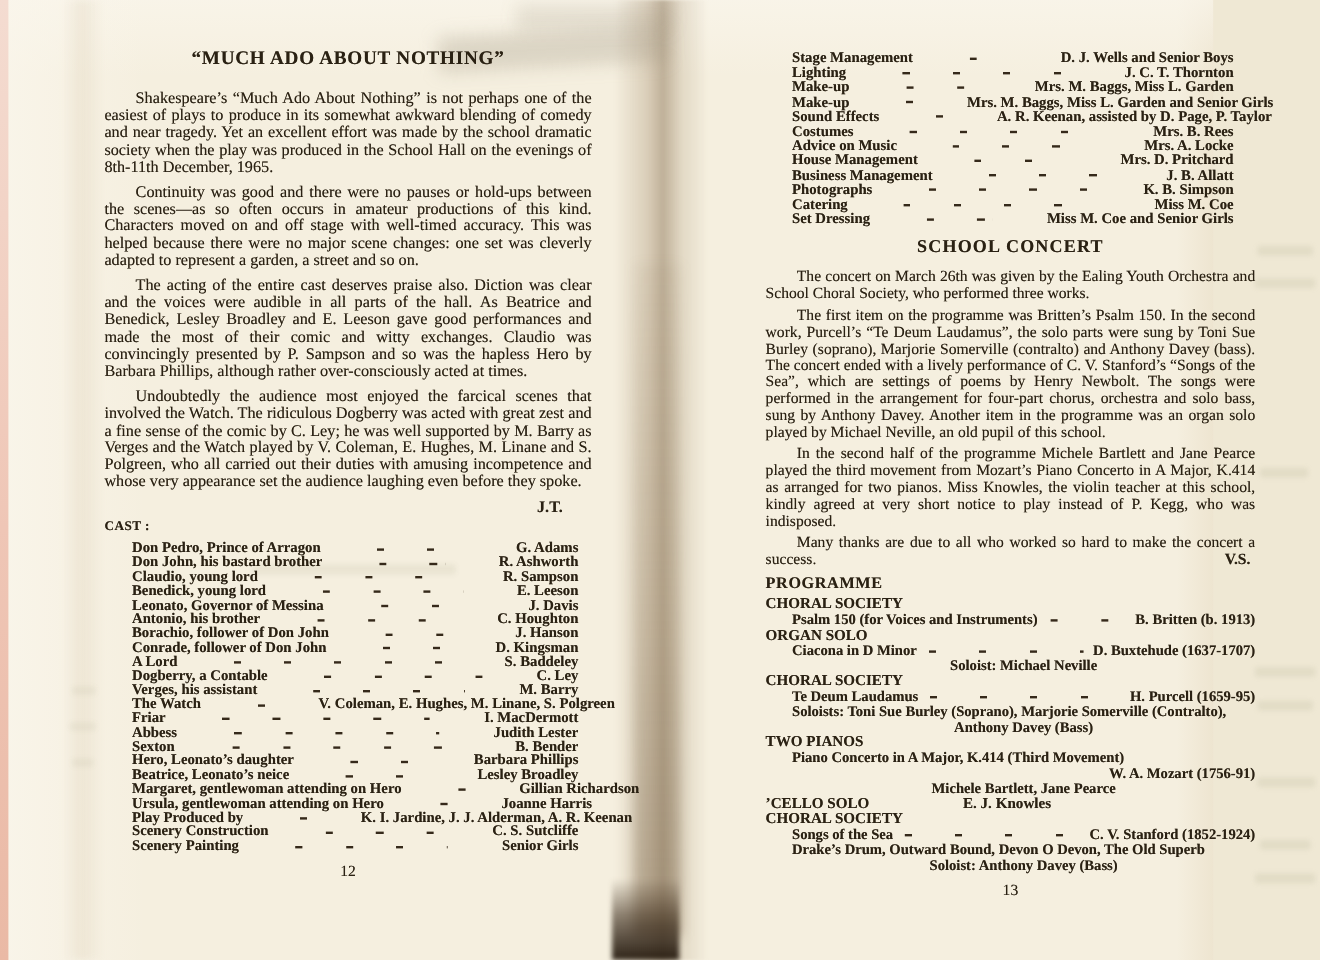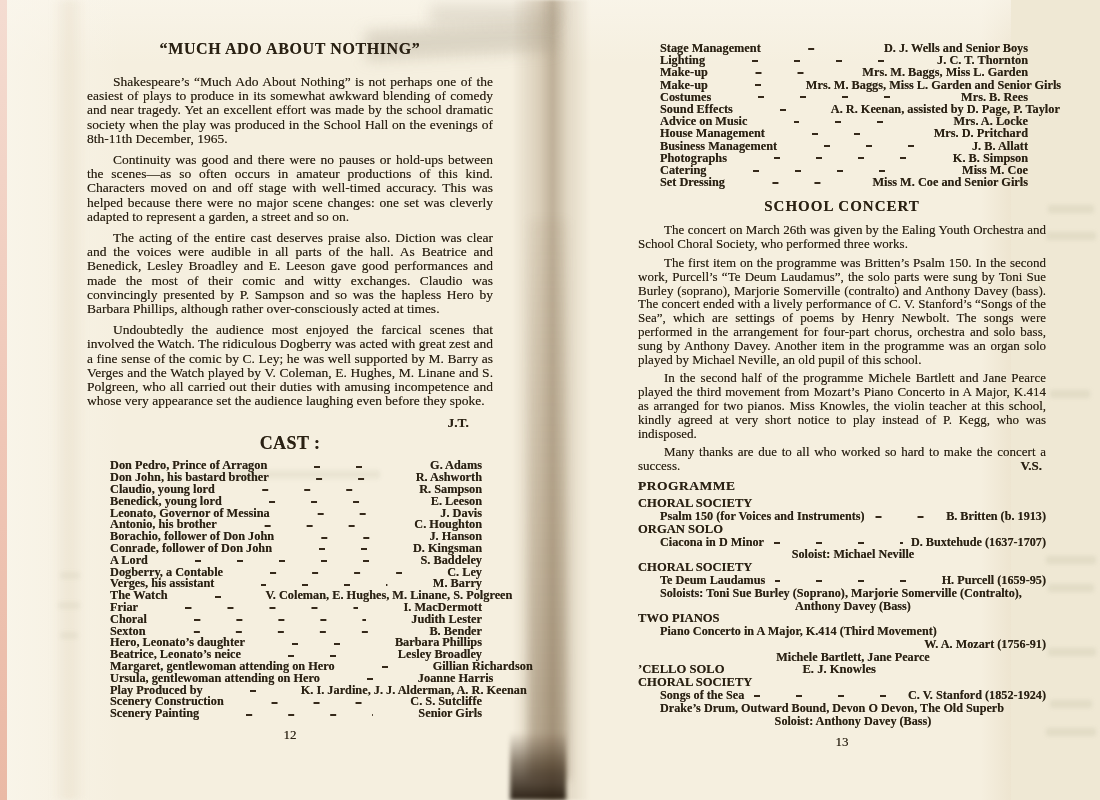--- a/index.html
+++ b/index.html
@@ -43,21 +43,21 @@
     margin: 10px 0 17px; font-size: 16px; font-weight: bold;
     text-align: center; letter-spacing: .6px;
   }
   .body-par {
     margin: 0 0 7px; font-size: 13.5px; line-height: 14.2px;
     text-align: justify; text-indent: 26px;
   }
   .page-right .body-par { font-size: 13px; line-height: 13.8px; margin-bottom: 5px; }
   .byline-right { text-align: right; padding-right: 24px; font-weight: bold; font-size: 13.5px; margin: 1px 0 2px; }
   .inline-byline { float: right; font-weight: bold; padding-right: 4px; }
-  .cast-heading { text-align: center; font-weight: bold; font-size: 18px; letter-spacing: .4px; margin: 0 0 6px; }
+  .cast-heading { text-align: left; font-weight: bold; font-size: 11px; letter-spacing: .4px; margin: 0 0 6px; }
   .list { font-weight: bold; }
   .cast    { margin-left: 23px; width: 372px; font-size: 12.3px; }
   .credits { margin-left: 22px; width: 368px; font-size: 12.3px; padding-top: 6px; }
   .row { display: flex; gap: 37px; }
   .cast .row    { line-height: 11.8px; }
   .credits .row { line-height: 12.2px; }
   .row .role, .row .name { white-space: nowrap; }
   .leader {
     flex: 1 1 auto; min-width: 6px; height: 2px; align-self: center;
     margin: 1px 8px 0 10px;
@@ -170,21 +170,21 @@
           <span class="role">The Watch</span>
           <span class="leader"></span>
           <span class="name">V. Coleman, E. Hughes, M. Linane, S. Polgreen</span>
         </div>
         <div class="row">
           <span class="role">Friar</span>
           <span class="leader"></span>
           <span class="name">I. MacDermott</span>
         </div>
         <div class="row">
-          <span class="role">Choral</span>
+          <span class="role">Abbess</span>
           <span class="leader"></span>
           <span class="name">Judith Lester</span>
         </div>
         <div class="row">
           <span class="role">Sexton</span>
           <span class="leader"></span>
           <span class="name">B. Bender</span>
         </div>
         <div class="row">
           <span class="role">Hero, Leonato’s daughter</span>
@@ -241,28 +241,28 @@
           <span class="role">Make-up</span>
           <span class="leader"></span>
           <span class="name">Mrs. M. Baggs, Miss L. Garden</span>
         </div>
         <div class="row">
           <span class="role">Make-up</span>
           <span class="leader"></span>
           <span class="name">Mrs. M. Baggs, Miss L. Garden and Senior Girls</span>
         </div>
         <div class="row">
+          <span class="role">Sound Effects</span>
+          <span class="leader"></span>
+          <span class="name">A. R. Keenan, assisted by D. Page, P. Taylor</span>
+        </div>
+        <div class="row">
           <span class="role">Costumes</span>
           <span class="leader"></span>
           <span class="name">Mrs. B. Rees</span>
-        </div>
-        <div class="row">
-          <span class="role">Sound Effects</span>
-          <span class="leader"></span>
-          <span class="name">A. R. Keenan, assisted by D. Page, P. Taylor</span>
         </div>
         <div class="row">
           <span class="role">Advice on Music</span>
           <span class="leader"></span>
           <span class="name">Mrs. A. Locke</span>
         </div>
         <div class="row">
           <span class="role">House Management</span>
           <span class="leader"></span>
           <span class="name">Mrs. D. Pritchard</span>

